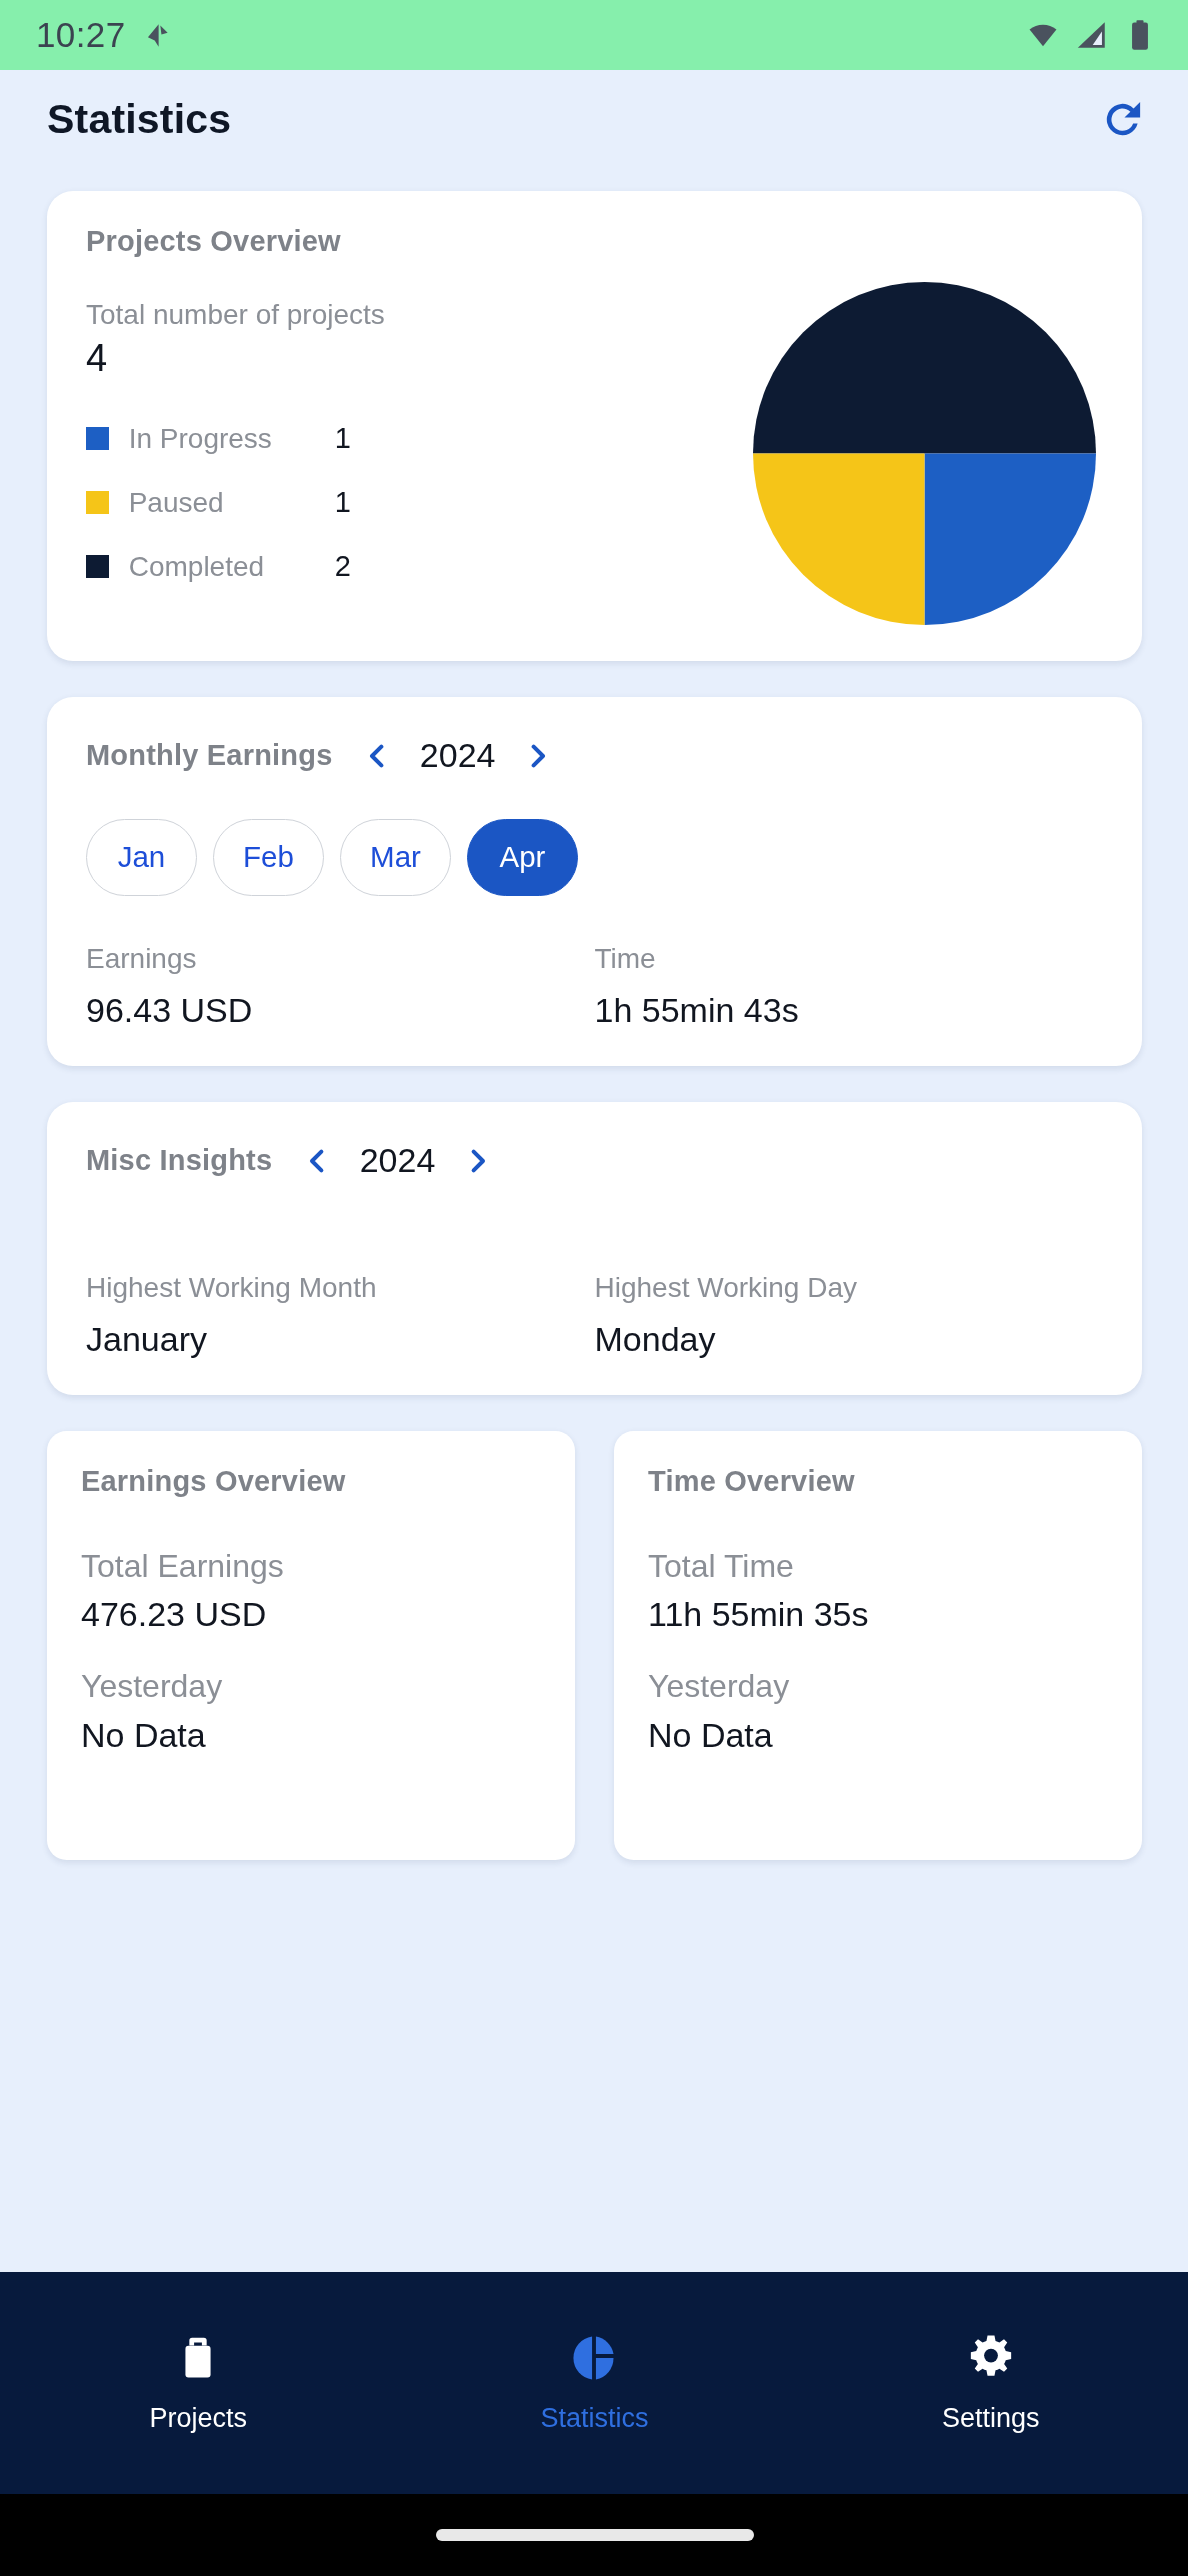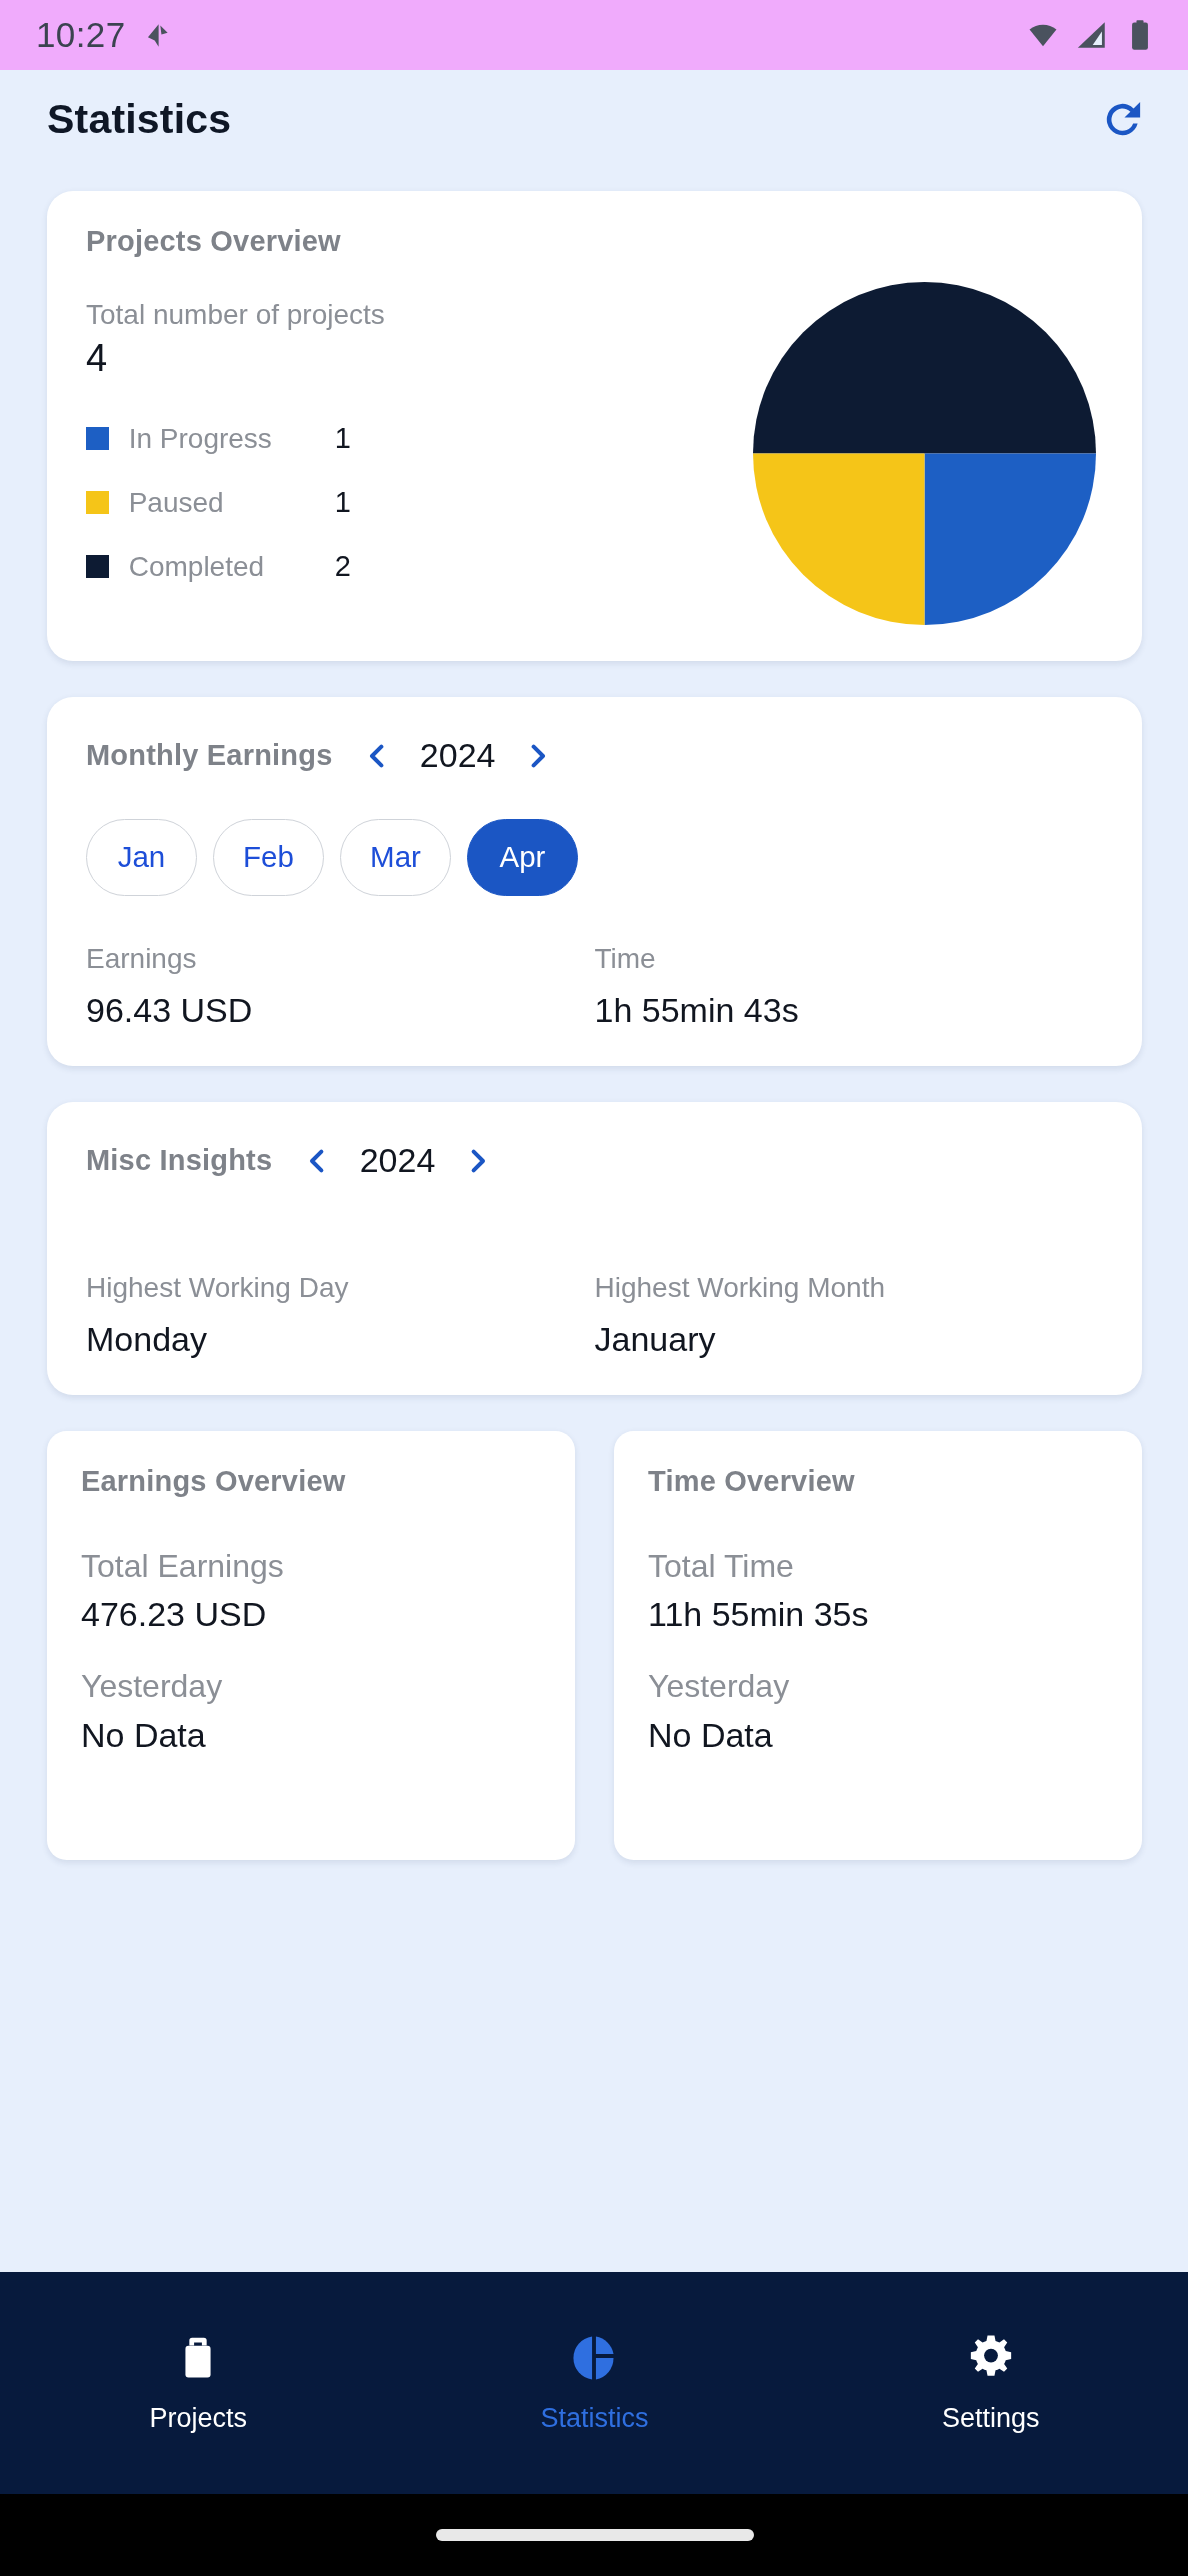--- a/index.html
+++ b/index.html
@@ -26,21 +26,21 @@
   }
 
   
   .status-bar {
     height: 70px;
     flex: 0 0 70px;
     display: flex;
     align-items: center;
     justify-content: space-between;
     padding: 0 32px 0 36px;
-    background: #f0abfc;
+    background: #86efac;
   }
   .status-left {
     display: flex;
     align-items: center;
     gap: 18px;
   }
   .status-time {
     font-size: 35px;
     color: #3b4350;
     letter-spacing: 0.4px;
@@ -411,26 +411,26 @@
           <div class="chev-btn">
             <svg width="30" height="30" viewBox="0 0 24 24">
               <path d="M8.5 4.5 L16 12 L8.5 19.5" stroke="#1b56c4" stroke-width="3.2" fill="none" stroke-linecap="round" stroke-linejoin="round"></path>
             </svg>
           </div>
         </div>
       </div>
 
       <div class="stat-cols misc-body">
         <div class="stat-col">
+          <div class="stat-label">Highest Working Month</div>
+          <div class="stat-value">January</div>
+        </div>
+        <div class="stat-col">
           <div class="stat-label">Highest Working Day</div>
           <div class="stat-value">Monday</div>
-        </div>
-        <div class="stat-col">
-          <div class="stat-label">Highest Working Month</div>
-          <div class="stat-value">January</div>
         </div>
       </div>
     </div>
 
     <div class="split-row">
       <div class="split-card">
         <div class="card-title">Earnings Overview</div>
         <div class="ov-body">
           <div class="ov-label">Total Earnings</div>
           <div class="ov-value">476.23 USD</div>

